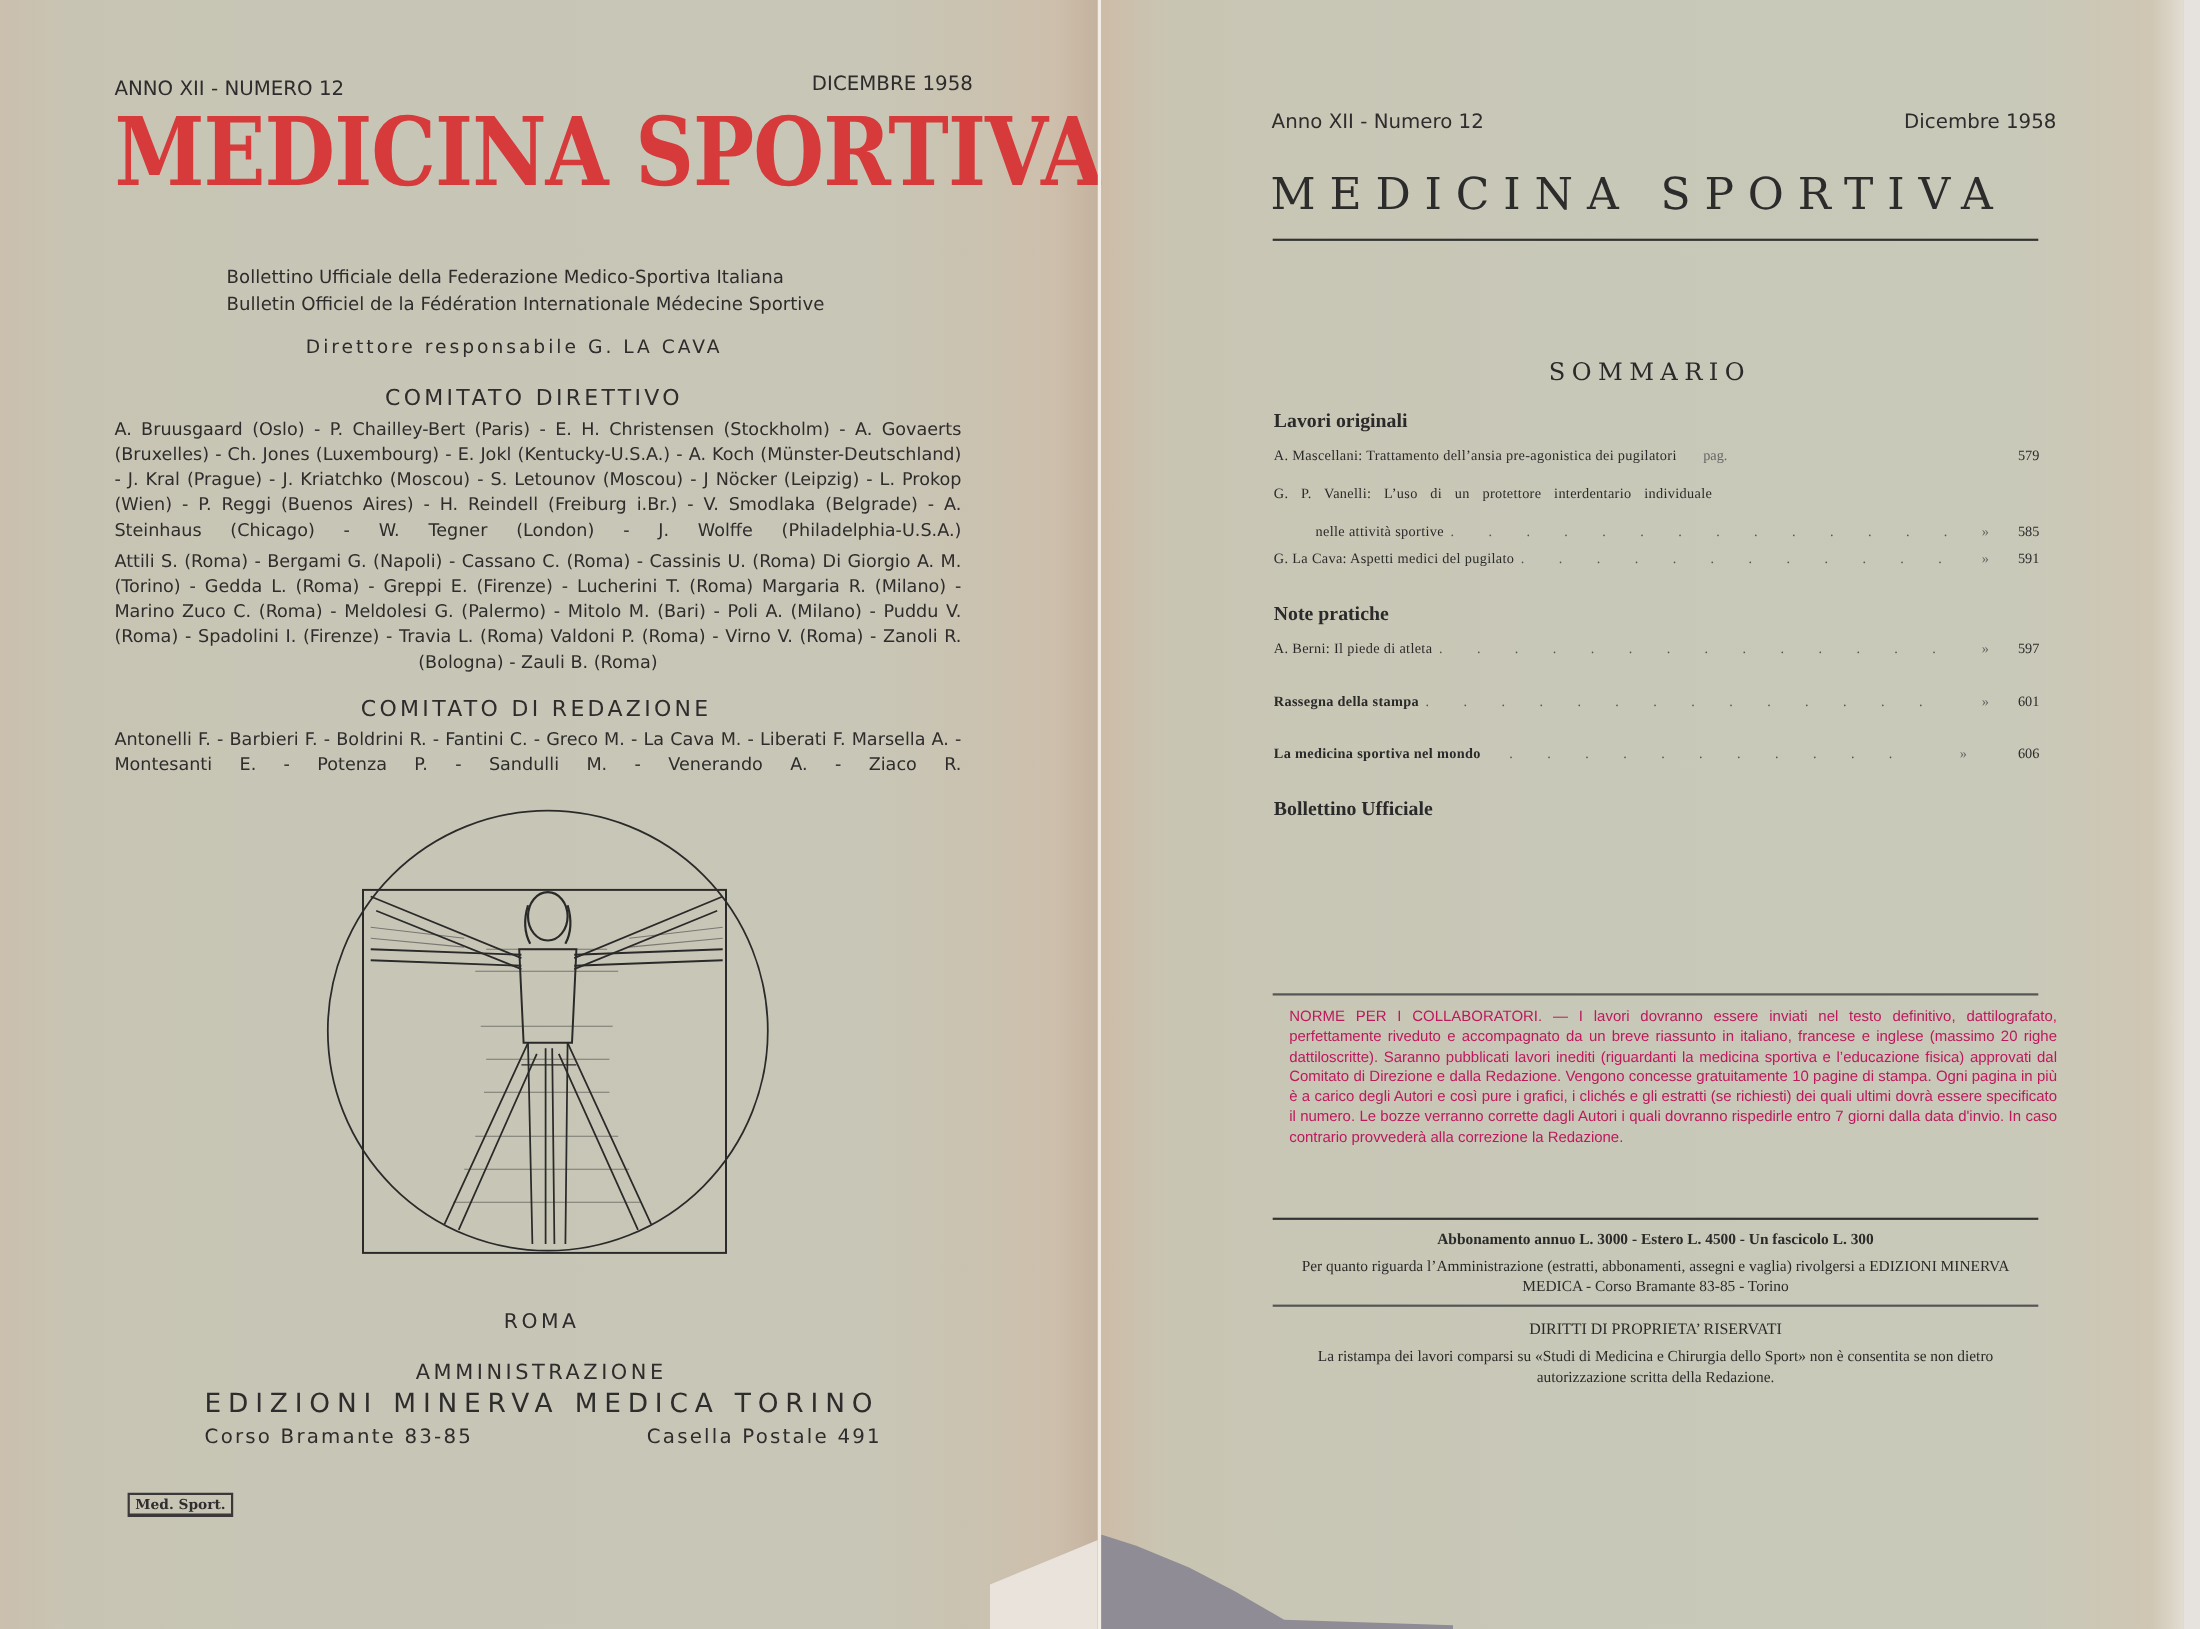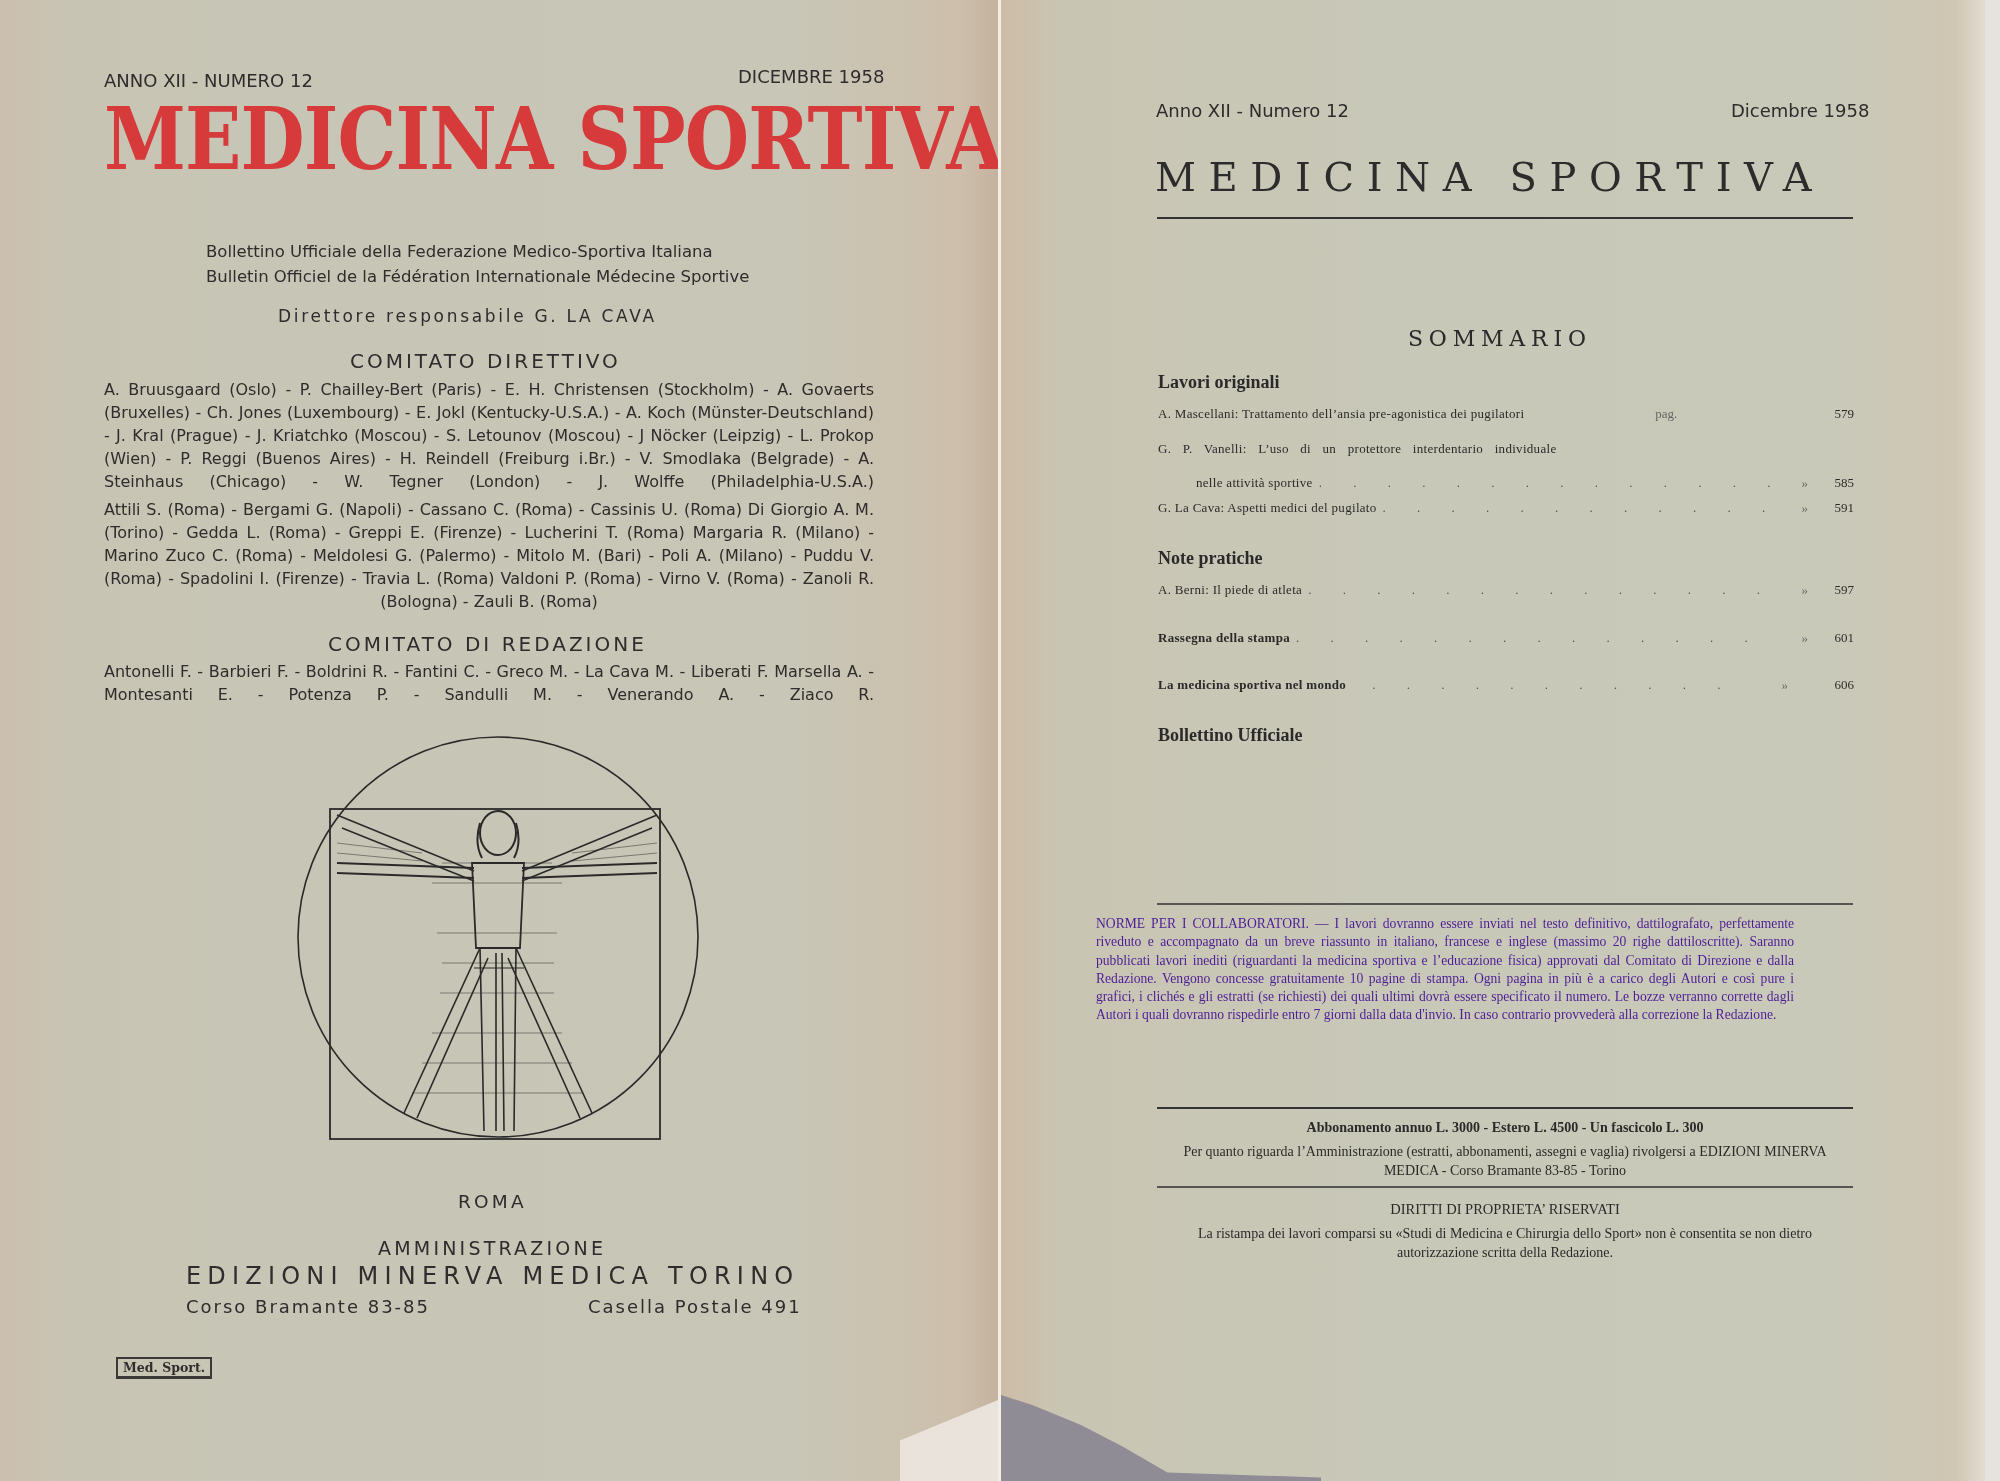--- a/index.html
+++ b/index.html
@@ -84,22 +84,22 @@
     font-family:"Liberation Serif", serif; display:flex; align-items:baseline;
   }
   .toc-row .title { white-space:nowrap; letter-spacing:0.3px; }
   .toc-row .dots { flex:1; overflow:hidden; white-space:nowrap; letter-spacing:14px; color:#555; padding-left:6px; }
   .toc-row .mark { width:34px; text-align:right; color:#666; }
   .toc-row .pg { width:46px; text-align:right; }
   .toc-row.indent { left:1196px; width:658px;align-items:flex-end; }
   .toc-row.bold .title { font-weight:bold; }
 
   .norme {
-    left:1096px; top:915px; width:698px; font-family:Liberation Serif, serif; font-size:13.6px;
-    line-height:18.3px; white-space:normal; text-align:justify; color:#4c1d95;
+    left:1172px; top:915px; width:698px; font-family:Liberation Sans, sans-serif; font-size:13.6px;
+    line-height:18.3px; white-space:normal; text-align:justify; color:#be185d;
   }
   .norme .last { display:block; text-align:center; }
   .rule-mid1 { left:1157px; top:903px; width:696px; height:1.5px; background:#555; }
   .rule-mid2 { left:1157px; top:1107px; width:696px; height:2px; background:#333; }
   .rule-mid3 { left:1157px; top:1186px; width:696px; height:1.5px; background:#555; }
   .abbon {
     left:1156px; top:1120px; width:698px; text-align:center; font-family:"Liberation Serif", serif;
     font-weight:bold; font-size:14px;
   }
   .amm {
@@ -178,21 +178,21 @@
 <div class="abs cov-sans date-r">Dicembre 1958</div>
 <div class="abs title-serif">MEDICINA SPORTIVA</div>
 <div class="rule rule-top"></div>
 
 <div class="abs sommario">SOMMARIO</div>
 
 <div class="abs toc-section" style="top:372px;">Lavori originali</div>
 
 <div class="toc-row" style="top:406px;">
   <span class="title">A. Mascellani: Trattamento dell’ansia pre-agonistica dei pugilatori</span>
-  <span class="mark" style="width:auto;flex:1;text-align:center;padding-right:10px;">pag.</span>
+  <span class="mark" style="width:auto;flex:1;text-align:left;padding-right:10px;margin-left:24px;">pag.</span>
   <span class="pg" style="width:36px;">579</span>
 </div>
 
 <div class="toc-row" style="top:441px;">
   <span class="title" style="word-spacing:8px;">G. P. Vanelli: L’uso di un protettore interdentario individuale</span>
 </div>
 <div class="toc-row indent" style="top:467px;">
   <span class="title">nelle attività sportive</span>
   <span class="dots">. . . . . . . . . . . . . . . . . . . .</span>
   <span class="mark">»</span>

